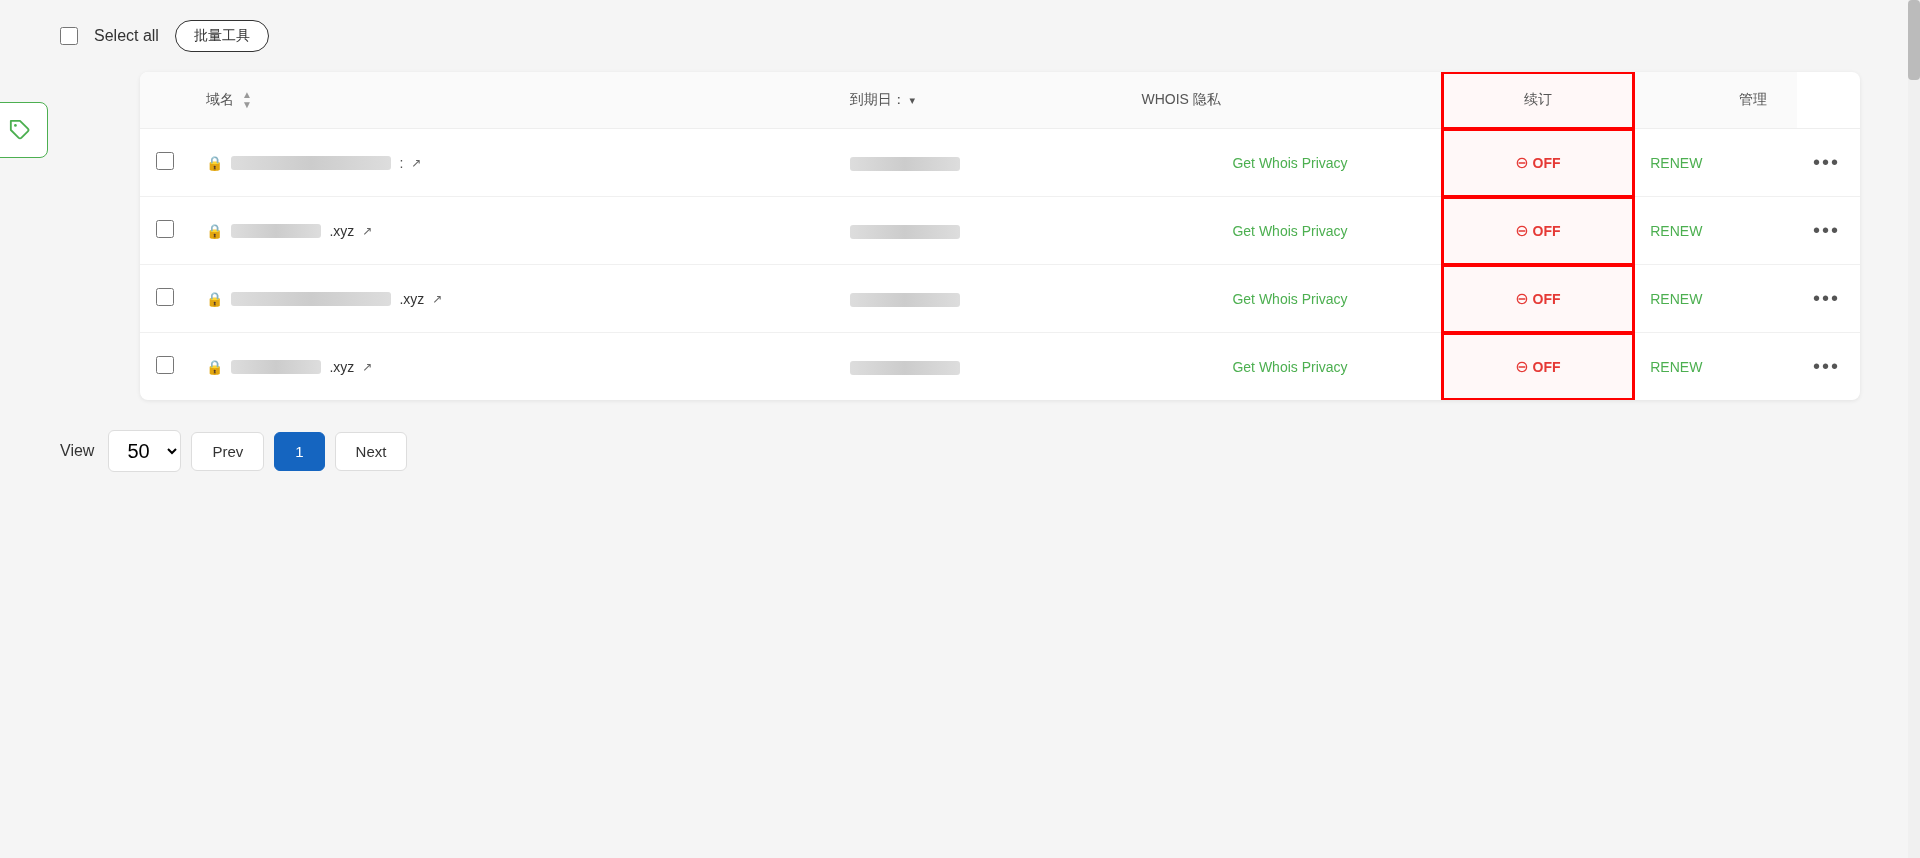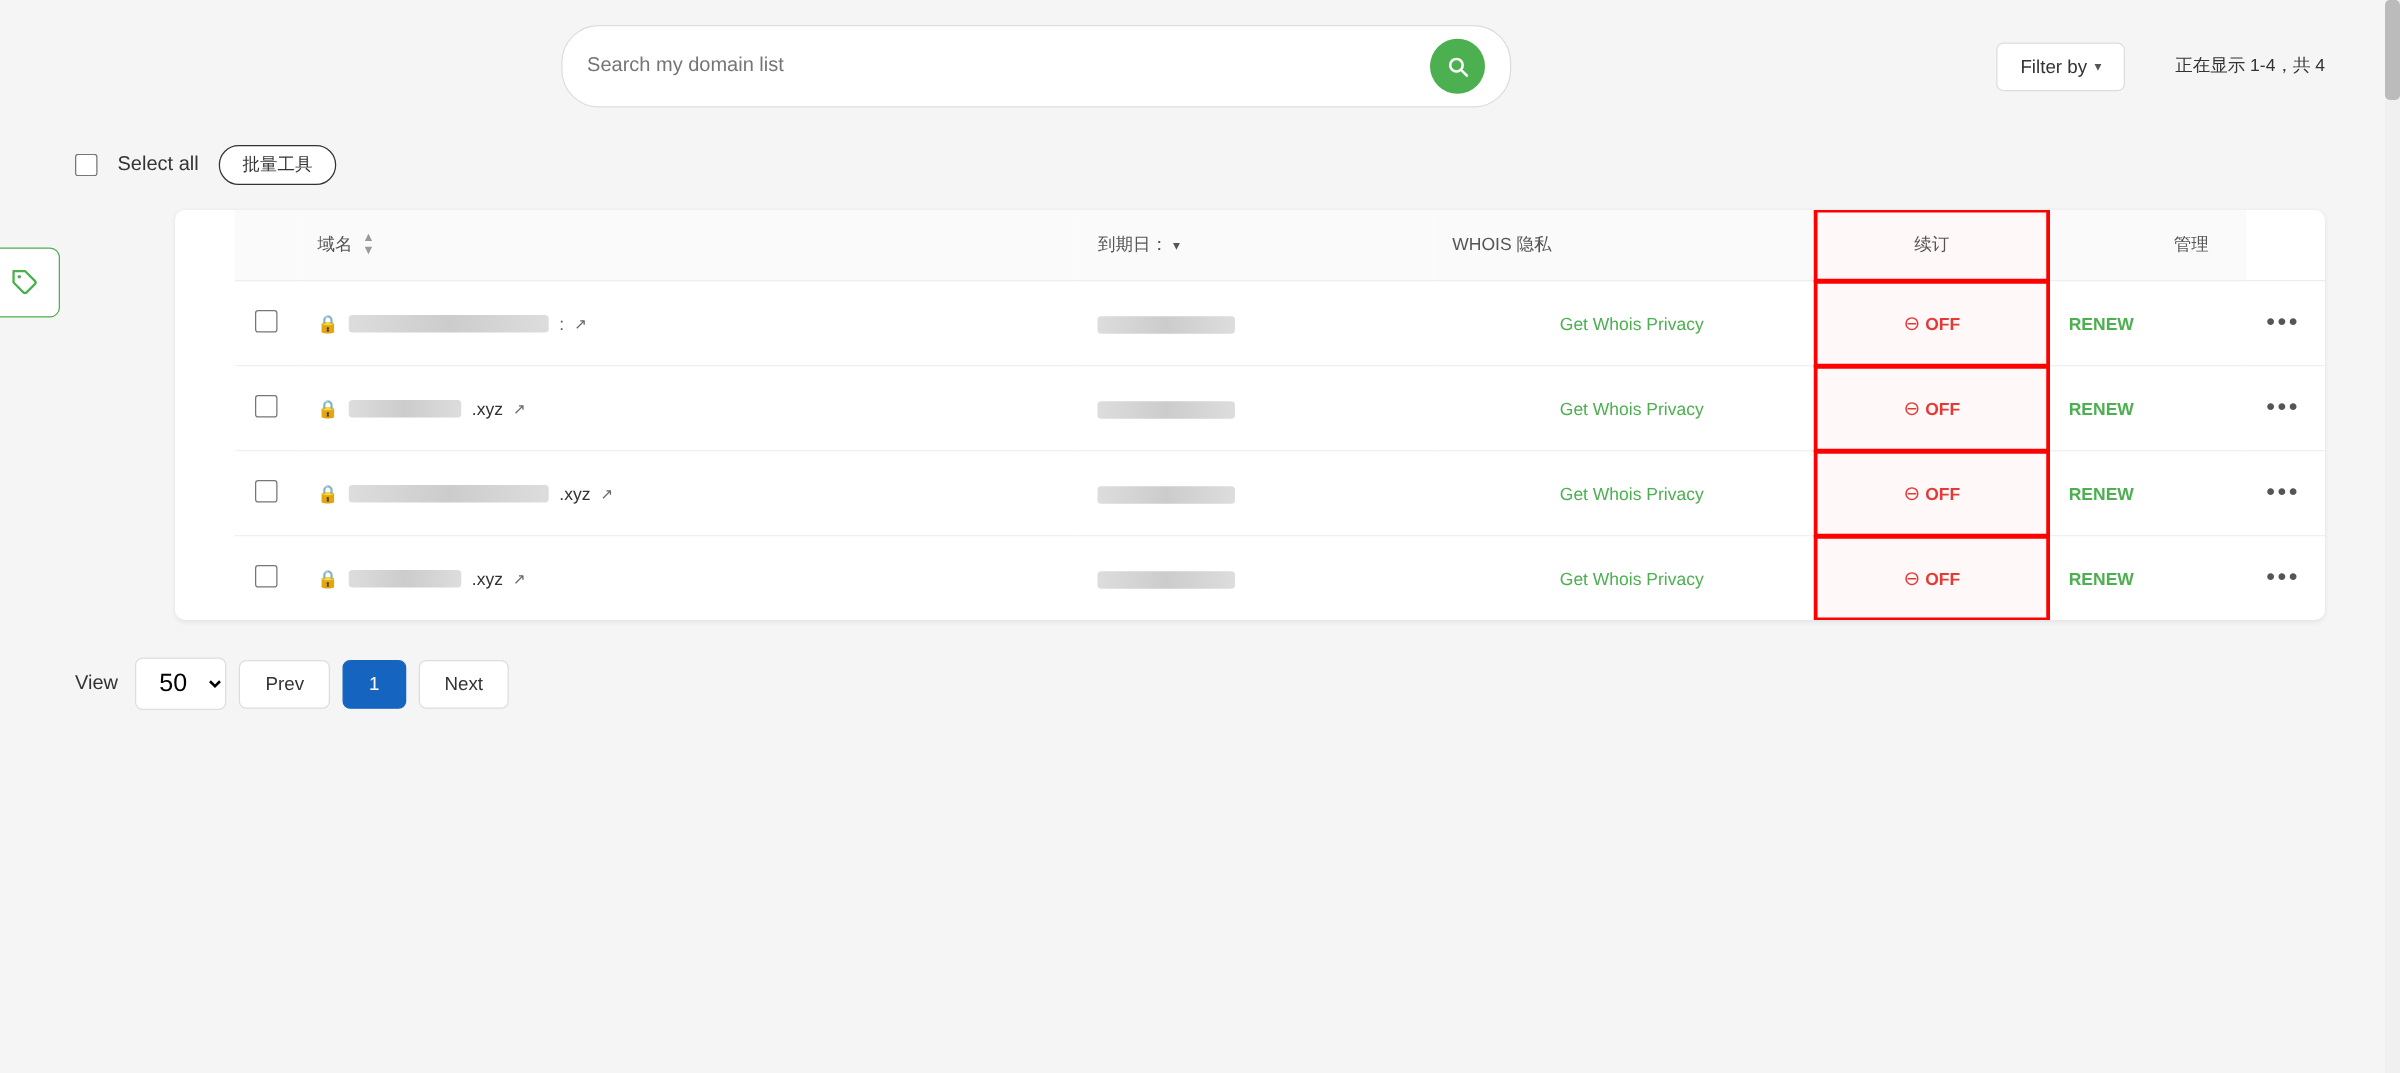--- a/index.html
+++ b/index.html
@@ -270,21 +270,21 @@
     }
 
     .off-text {
       color: #e53935;
       font-weight: 600;
       font-size: 14px;
     }
 
     .renew-btn {
       color: #4caf50;
-      font-weight: 700;
+      font-weight: 400;
       font-size: 14px;
       text-decoration: none;
       cursor: pointer;
       margin-top: 20px;
     }
 
     .more-dots {
       color: #555;
       font-size: 20px;
       cursor: pointer;
@@ -386,58 +386,39 @@
     .filter-arrow {
       font-size: 11px;
       color: #555;
     }
   </style>
 </head>
 <body>
 
 <div class="page-wrapper">
 
-  <div class="search-bar-row">
-    <div style="flex:1; display:flex; justify-content:center;">
-      <div class="search-container">
-        <input class="search-input" type="text" placeholder="Search my domain list" style="">
-        <button class="search-btn">
-          <svg viewBox="0 0 24 24">
-            <path d="M21 21l-4.35-4.35M17 11A6 6 0 1 1 5 11a6 6 0 0 1 12 0z" stroke="white" stroke-width="2.5" fill="none" stroke-linecap="round"></path>
-          </svg>
-        </button>
-      </div>
-    </div>
-    <div style="display:flex; align-items:center; gap:40px;">
-      <button class="filter-by-btn">
-        <span>Filter by</span>
-        <span class="filter-arrow">▾</span>
-      </button>
-      <span class="page-info">正在显示 1-4，共 4</span>
-    </div>
-  </div>
 
   <div class="select-all-row">
     <input type="checkbox" class="select-all-checkbox" style="">
     <label class="select-all-label">Select all</label>
     <button class="bulk-tools-btn">批量工具</button>
   </div>
 
   <div class="main-area">
 
     <div class="tag-side">
       <button class="tag-icon-btn">
         <svg width="22" height="22" viewBox="0 0 24 24" fill="none">
           <path d="M20.59 13.41l-7.17 7.17a2 2 0 0 1-2.83 0L2 12V2h10l8.59 8.59a2 2 0 0 1 0 2.82z" stroke="#4caf50" stroke-width="2" fill="none" stroke-linejoin="round"></path>
           <circle cx="7" cy="7" r="1.5" fill="#4caf50"></circle>
         </svg>
       </button>
     </div>
 
-    <div class="table-container" style="width:100%;padding-left:48px;">
+    <div class="table-container" style="width:100%;">
       <table>
         <thead>
           <tr>
             <th style="width:50px;"></th>
             <th class="domain-col">
               <span>域名</span>
               <span class="sort-arrows">
                 <span class="sort-arrow">▲</span>
                 <span class="sort-arrow">▼</span>
               </span>

